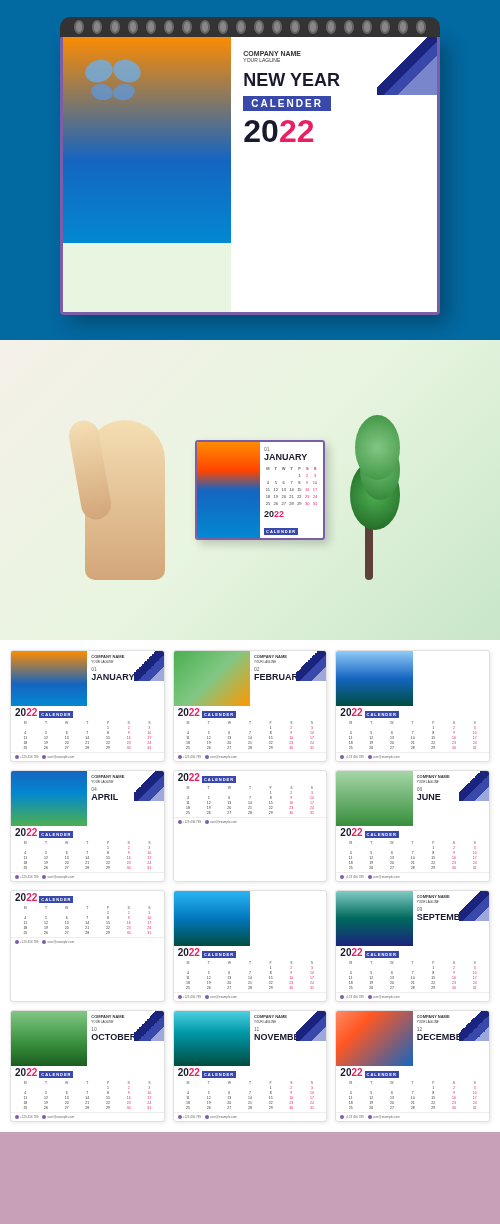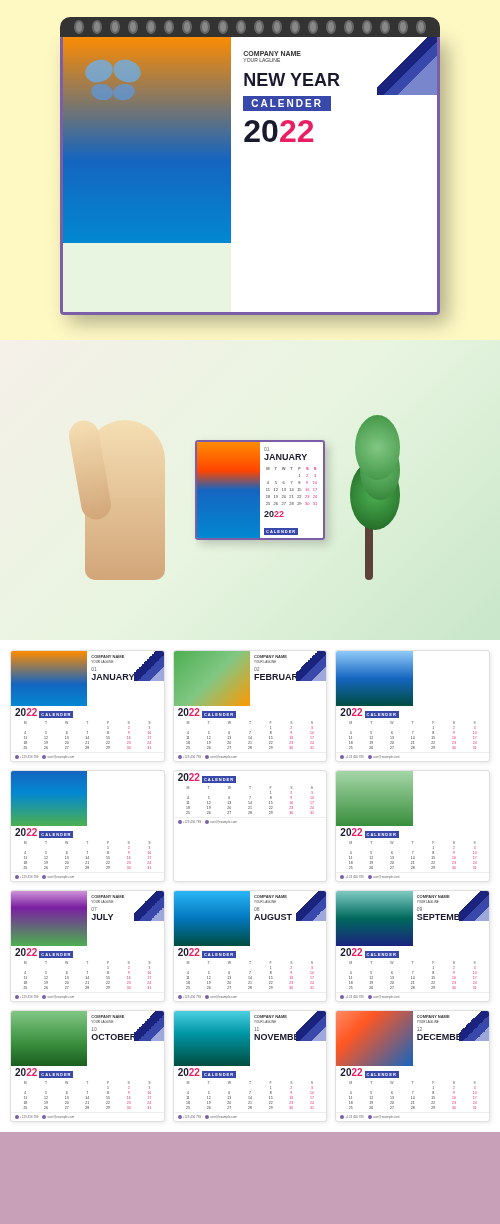--- a/index.html
+++ b/index.html
@@ -6,21 +6,21 @@
     body {
       width: 500px;
       min-height: 1224px;
       background: #c8a0b8;
       font-family: Arial, sans-serif;
       overflow-x: hidden;
     }
 
     
     .section-cover {
-      background: #fef9c3;
+      background: #0369a1;
       padding: 20px 20px 10px 20px;
       display: flex;
       justify-content: center;
       align-items: center;
       height: 340px;
     }
 
     .calendar-mockup {
       background: white;
       width: 380px;
@@ -786,20 +786,26 @@
       </div>
       <div class="card-footer-item">
         <div class="dot-icon"></div>
         <span>user@example.com</span>
       </div>
     </div>
   </div>
       <div class="month-card">
     <div class="month-card-top">
       <div class="month-photo apr"></div>
+      <div class="month-right-header">
+        <div class="card-diagonal"></div>
+        <div class="card-company">COMPANY NAME<br><span style="font-weight:normal;font-size:3px;">YOUR LAGLINE</span></div>
+        <div class="card-month-num">04</div>
+        <div class="card-month-name">APRIL</div>
+      </div>
     </div>
     <div class="card-bottom">
       <div class="card-year-row">
         <div class="card-year">20<span>22</span></div>
         <div class="card-calender-label">CALENDER</div>
       </div>
       <div class="card-cal-grid">
         <span class="hdr">M</span>
             <span class="hdr">T</span>
             <span class="hdr">W</span>
@@ -913,20 +919,26 @@
       </div>
       <div class="card-footer-item">
         <div class="dot-icon"></div>
         <span>user@example.com</span>
       </div>
     </div>
   </div>
       <div class="month-card">
     <div class="month-card-top">
       <div class="month-photo jun"></div>
+      <div class="month-right-header">
+        <div class="card-diagonal"></div>
+        <div class="card-company">COMPANY NAME<br><span style="font-weight:normal;font-size:3px;">YOUR LAGLINE</span></div>
+        <div class="card-month-num">06</div>
+        <div class="card-month-name">JUNE</div>
+      </div>
     </div>
     <div class="card-bottom">
       <div class="card-year-row">
         <div class="card-year">20<span>22</span></div>
         <div class="card-calender-label">CALENDER</div>
       </div>
       <div class="card-cal-grid">
         <span class="hdr">M</span>
             <span class="hdr">T</span>
             <span class="hdr">W</span>
@@ -976,29 +988,20 @@
         <div class="dot-icon"></div>
         <span>+123 456 789</span>
       </div>
       <div class="card-footer-item">
         <div class="dot-icon"></div>
         <span>user@example.com</span>
       </div>
     </div>
   </div>
       <div class="month-card">
-    <div class="month-card-top">
-      <div class="month-photo jul"></div>
-      <div class="month-right-header">
-        <div class="card-diagonal"></div>
-        <div class="card-company">COMPANY NAME<br><span style="font-weight:normal;font-size:3px;">YOUR LAGLINE</span></div>
-        <div class="card-month-num">07</div>
-        <div class="card-month-name">JULY</div>
-      </div>
-    </div>
     <div class="card-bottom">
       <div class="card-year-row">
         <div class="card-year">20<span>22</span></div>
         <div class="card-calender-label">CALENDER</div>
       </div>
       <div class="card-cal-grid">
         <span class="hdr">M</span>
             <span class="hdr">T</span>
             <span class="hdr">W</span>
             <span class="hdr">T</span>
@@ -1049,26 +1052,20 @@
       </div>
       <div class="card-footer-item">
         <div class="dot-icon"></div>
         <span>user@example.com</span>
       </div>
     </div>
   </div>
       <div class="month-card">
     <div class="month-card-top">
       <div class="month-photo aug"></div>
-      <div class="month-right-header">
-        <div class="card-diagonal"></div>
-        <div class="card-company">COMPANY NAME<br><span style="font-weight:normal;font-size:3px;">YOUR LAGLINE</span></div>
-        <div class="card-month-num">08</div>
-        <div class="card-month-name">AUGUST</div>
-      </div>
     </div>
     <div class="card-bottom">
       <div class="card-year-row">
         <div class="card-year">20<span>22</span></div>
         <div class="card-calender-label">CALENDER</div>
       </div>
       <div class="card-cal-grid">
         <span class="hdr">M</span>
             <span class="hdr">T</span>
             <span class="hdr">W</span>

